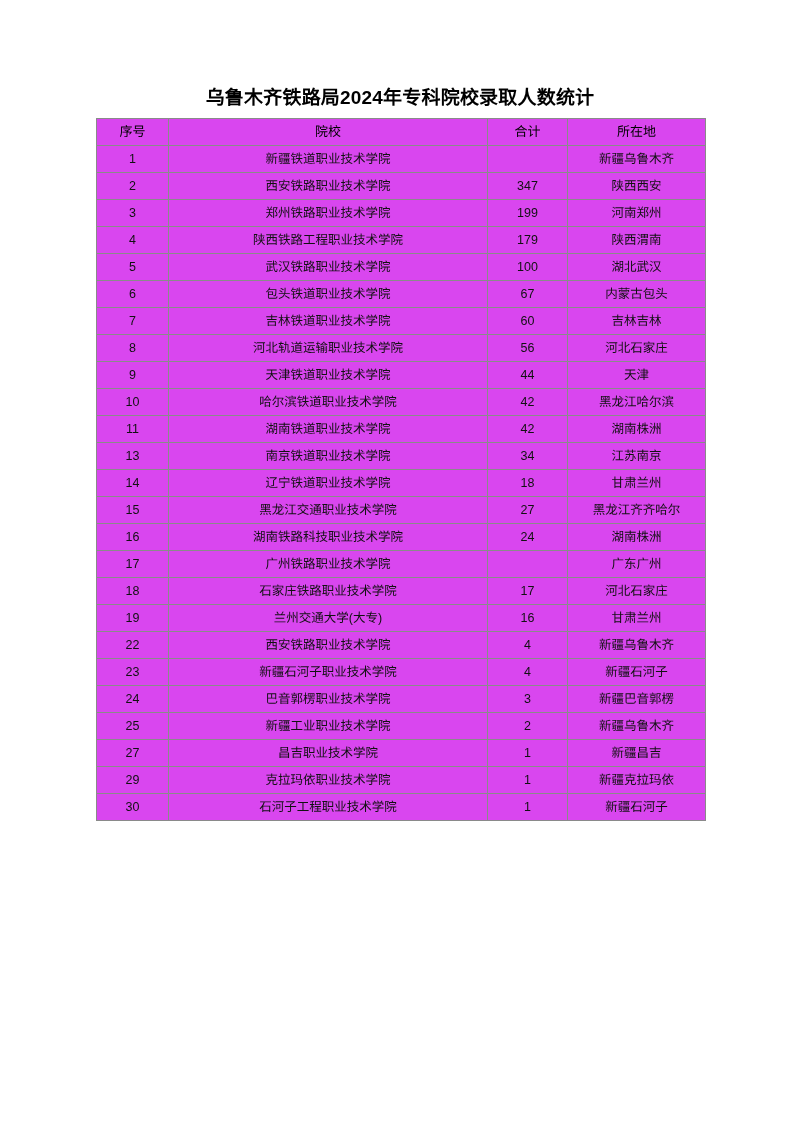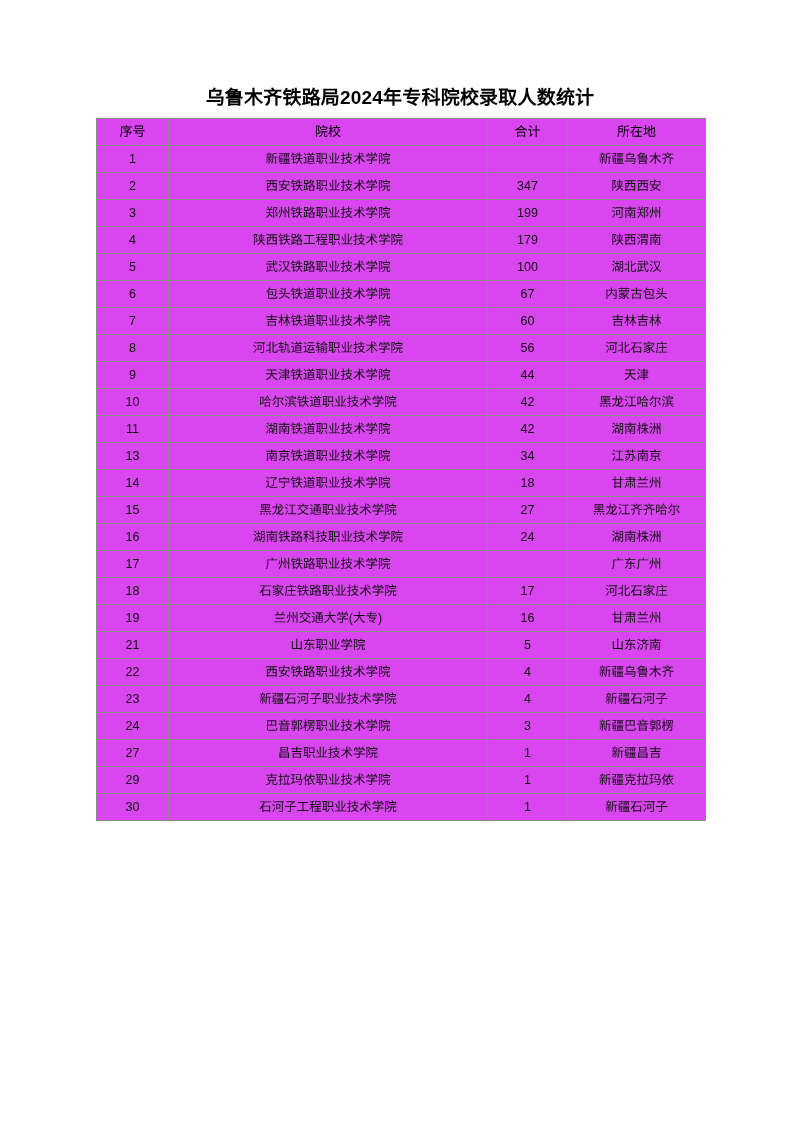--- a/index.html
+++ b/index.html
@@ -204,44 +204,44 @@
             <td class="cell-total">17</td>
             <td class="cell-location">河北石家庄</td>
           </tr>
           <tr>
             <td class="cell-index">19</td>
             <td class="cell-school">兰州交通大学(大专)</td>
             <td class="cell-total">16</td>
             <td class="cell-location">甘肃兰州</td>
           </tr>
           <tr>
-            <td class="cell-index">21</td>
-            <td class="cell-school">山东职业学院</td>
-            <td class="cell-total">5</td>
-            <td class="cell-location">山东济南</td>
-          </tr>
-          <tr>
             <td class="cell-index">22</td>
             <td class="cell-school">西安铁路职业技术学院</td>
             <td class="cell-total">4</td>
             <td class="cell-location">新疆乌鲁木齐</td>
           </tr>
           <tr>
             <td class="cell-index">23</td>
             <td class="cell-school">新疆石河子职业技术学院</td>
             <td class="cell-total">4</td>
             <td class="cell-location">新疆石河子</td>
           </tr>
           <tr>
             <td class="cell-index">24</td>
             <td class="cell-school">巴音郭楞职业技术学院</td>
             <td class="cell-total">3</td>
             <td class="cell-location">新疆巴音郭楞</td>
           </tr>
           <tr>
+            <td class="cell-index">25</td>
+            <td class="cell-school">新疆工业职业技术学院</td>
+            <td class="cell-total">2</td>
+            <td class="cell-location">新疆乌鲁木齐</td>
+          </tr>
+          <tr>
             <td class="cell-index">27</td>
             <td class="cell-school">昌吉职业技术学院</td>
             <td class="cell-total">1</td>
             <td class="cell-location">新疆昌吉</td>
           </tr>
           <tr>
             <td class="cell-index">29</td>
             <td class="cell-school">克拉玛依职业技术学院</td>
             <td class="cell-total">1</td>
             <td class="cell-location">新疆克拉玛依</td>

